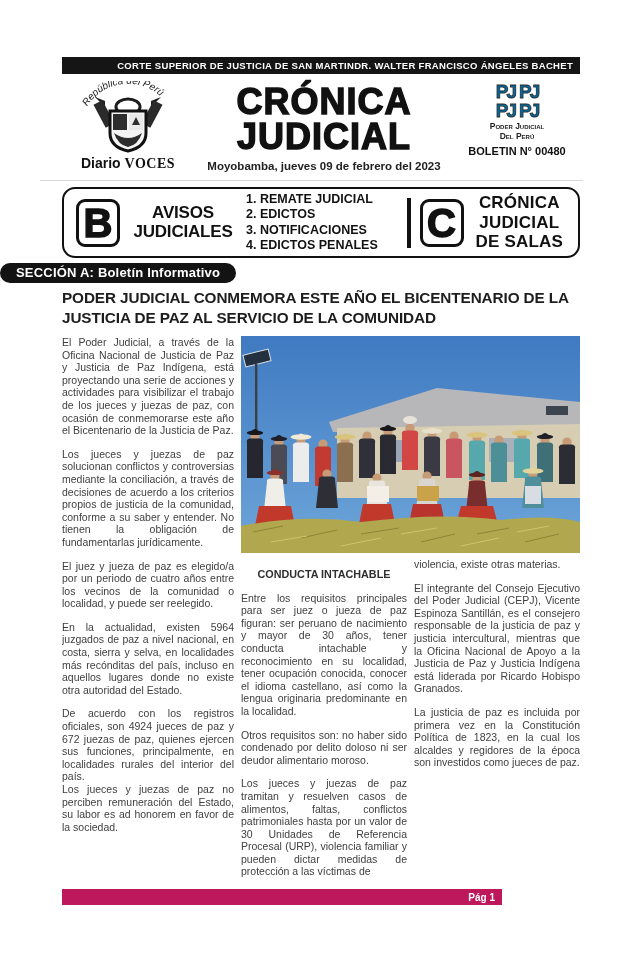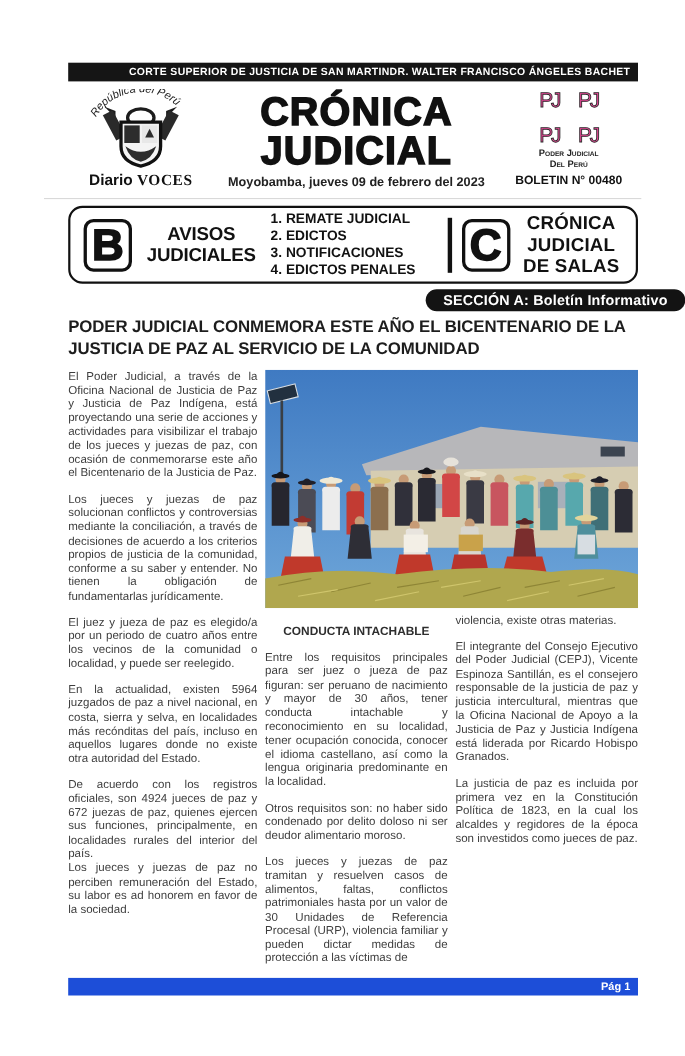--- a/index.html
+++ b/index.html
@@ -30,22 +30,22 @@
 
   .title-block { position:absolute; left:138px; width:248px; top:6px; text-align:center; }
   .masthead-title {
     font-size:36px; font-weight:bold; line-height:.96; letter-spacing:1px;
     color:#111; -webkit-text-stroke:1.4px #111;
   }
   .dateline { font-size:11.5px; font-weight:bold; margin-top:6px; color:#222; white-space:nowrap; }
 
   .logo-right { position:absolute; right:2px; top:4px; width:122px; text-align:center; }
   .pj-grid {
-    display:grid; grid-template-columns:auto auto; gap:15px; justify-content:center;
-    font-weight:normal; color:#ec4899;
+    display:grid; grid-template-columns:auto auto; gap:2px; justify-content:center;
+    font-weight:bold; color:#0369a1;
   }
   .pj-cell {
     font-size:19px; line-height:17px; letter-spacing:-2px;
     -webkit-text-stroke:.8px #2a2a2a; padding:0 1px;
   }
   .pj-org { font-size:8.5px; font-weight:bold; font-variant:small-caps; line-height:1.15; margin-top:3px; color:#222; }
   .pj-bulletin { font-size:11px; font-weight:bold; margin-top:3px; color:#111; white-space:nowrap; }
 
   
   .section-box {
@@ -59,21 +59,21 @@
     font-size:40px; font-weight:bold; color:#111; -webkit-text-stroke:1.5px #111;
     line-height:1;
   }
   .bc-title { text-align:center; font-weight:bold; color:#111; }
   .b-title { width:108px; font-size:17px; line-height:1.1; letter-spacing:-.2px; flex:none; }
   .box-list { width:152px; font-size:12.5px; font-weight:bold; line-height:1.22; color:#111; flex:none; white-space:nowrap; }
   .box-divider { width:3.5px; height:50px; background:#111; flex:none; }
   .c-title { flex:1; font-size:17px; line-height:1.15; letter-spacing:.2px; }
 
   
-  .section-banner-wrap { position:absolute; left:0; top:263px; width:623px; text-align:right; }
+  .section-banner-wrap { position:absolute; left:0; top:263px; width:503px; text-align:left; }
   .section-banner {
     display:inline-block; background:#131313; color:#fff; font-weight:bold;
     font-size:13px; padding:2px 16px 3px; border-radius:11px; letter-spacing:.2px;
   }
 
   
   .headline {
     position:absolute; left:62px; top:288px; width:520px;
     font-size:15.3px; font-weight:bold; line-height:1.32; color:#1d1d1d;
     letter-spacing:-.1px;
@@ -87,22 +87,22 @@
   .col-1 { left:0; width:172px; }
   .col-2 { left:179px; top:232px; width:166px; }
   .col-3 { left:352px; top:222px; width:166px; }
   .col-heading { text-align:center; font-weight:bold; color:#2e2e2e; margin:0 0 1px 0; font-size:10.8px; }
 
   .photo-frame { position:absolute; left:179px; top:0; width:339px; height:217px; overflow:hidden; }
   .photo-frame svg { display:block; }
 
   
   .footer-bar {
-    position:absolute; left:62px; top:889px; width:518px; height:16px;
-    background:#1d4ed8; color:#fff; display:flex; align-items:center;
+    position:absolute; left:62px; top:889px; width:440px; height:16px;
+    background:#be185d; color:#fff; display:flex; align-items:center;
     justify-content:flex-end; padding-right:7px; font-size:10px; font-weight:bold;
   }
 </style>
 </head>
 <body>
 
 <div class="page">
 
   <div class="topbar">
     <span>CORTE SUPERIOR DE JUSTICIA DE SAN MARTIN</span>

